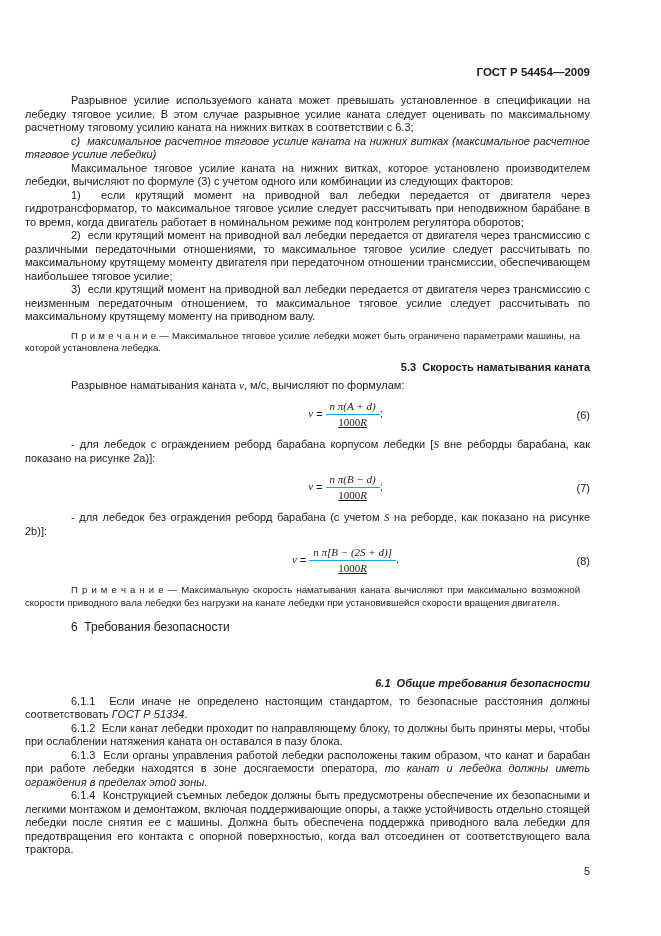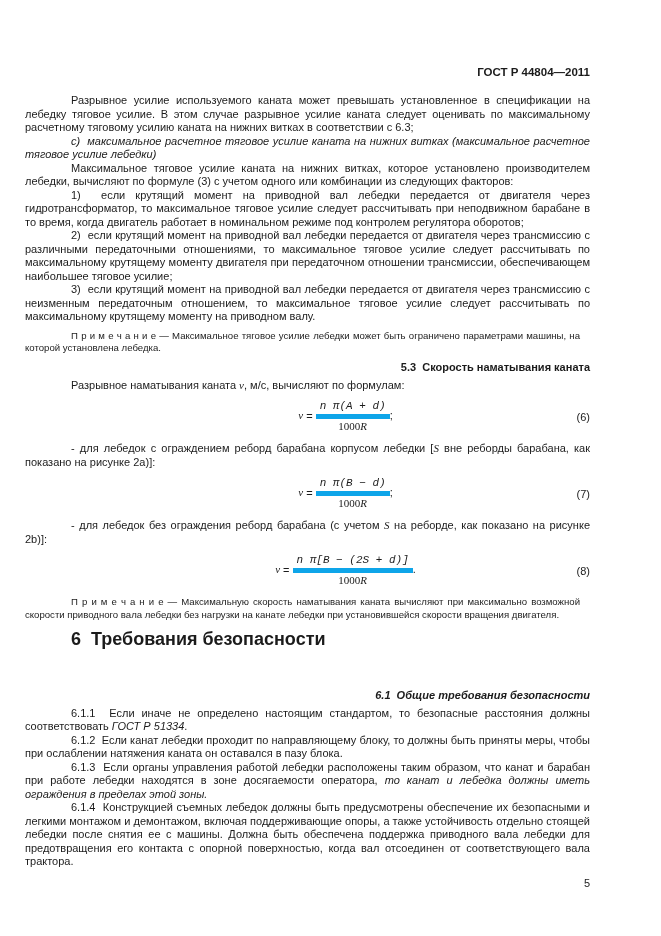--- a/index.html
+++ b/index.html
@@ -39,23 +39,23 @@
   .h-sub {
     font-size:11px;
     line-height:13.5px;
     font-weight:bold;
     text-indent:46px;
     margin:4px 0 4px 0;
     text-align:right;
   }
   .h-sub.italic { font-style:italic;margin-top:41px; }
   .h-main {
-    font-size:18px;
+    font-size:12px;
     line-height:17px;
-    font-weight:bold;
+    font-weight:normal;
     text-indent:46px;
     margin:10px 0 22px 0;
   }
   .formula {
     position:relative;
     text-align:center;
     margin:8px 0 9px 0;
     font-size:11px;
     line-height:13px;
   }
@@ -69,28 +69,29 @@
     font-style:italic;
   }
   .feq { padding:0 3px; }
   .frac {
     display:inline-block;
     vertical-align:middle;
     text-align:center;
   }
   .frac .num {
     display:block;
-    border-bottom:5px solid #0ea5e9;
+    border-bottom:1px solid #0ea5e9;
     padding:0 4px 1px 4px;
-    font-family:Liberation Mono, monospace;
+    font-family:Liberation Serif, serif;
     font-style:italic;
   }
   .frac .den {
     display:block;
     padding-top:1px;
+    text-decoration:underline;
   }
   .den .coef {
     font-family:"Liberation Serif", serif;
     font-style:normal;
   }
   .eqnum {
     position:absolute;
     right:0; top:50%;
     transform:translateY(-50%);
     font-size:11px;
@@ -99,21 +100,21 @@
     text-align:right;
     font-size:11px;
     margin-top:8px;
   }
 </style>
 </head>
 <body>
 
 <div class="page">
 
-  <div class="doc-header">ГОСТ Р 44804—2011</div>
+  <div class="doc-header">ГОСТ Р 54454—2009</div>
 
   <p class="para">Разрывное усилие используемого каната может превышать установленное в спецификации на лебедку тяговое усилие. В этом случае разрывное усилие каната следует оценивать по максимальному расчетному тяговому усилию каната на нижних витках в соответствии с 6.3;</p>
 
   <p class="para it">c)&nbsp; максимальное расчетное тяговое усилие каната на нижних витках (максимальное расчетное тяговое усилие лебедки)</p>
 
   <p class="para">Максимальное тяговое усилие каната на нижних витках, которое установлено производителем лебедки, вычисляют по формуле (3) с учетом одного или комбинации из следующих факторов:</p>
 
   <p class="para">1)&nbsp; если крутящий момент на приводной вал лебедки передается от двигателя через гидротрансформатор, то максимальное тяговое усилие следует рассчитывать при неподвижном барабане в то время, когда двигатель работает в номинальном режиме под контролем регулятора оборотов;</p>
   <p class="para">2)&nbsp; если крутящий момент на приводной вал лебедки передается от двигателя через трансмиссию с различными передаточными отношениями, то максимальное тяговое усилие следует рассчитывать по максимальному крутящему моменту двигателя при передаточном отношении трансмиссии, обеспечивающем наибольшее тяговое усилие;</p>
   <p class="para">3)&nbsp; если крутящий момент на приводной вал лебедки передается от двигателя через трансмиссию с неизменным передаточным отношением, то максимальное тяговое усилие следует рассчитывать по максимальному крутящему моменту на приводном валу.</p>

